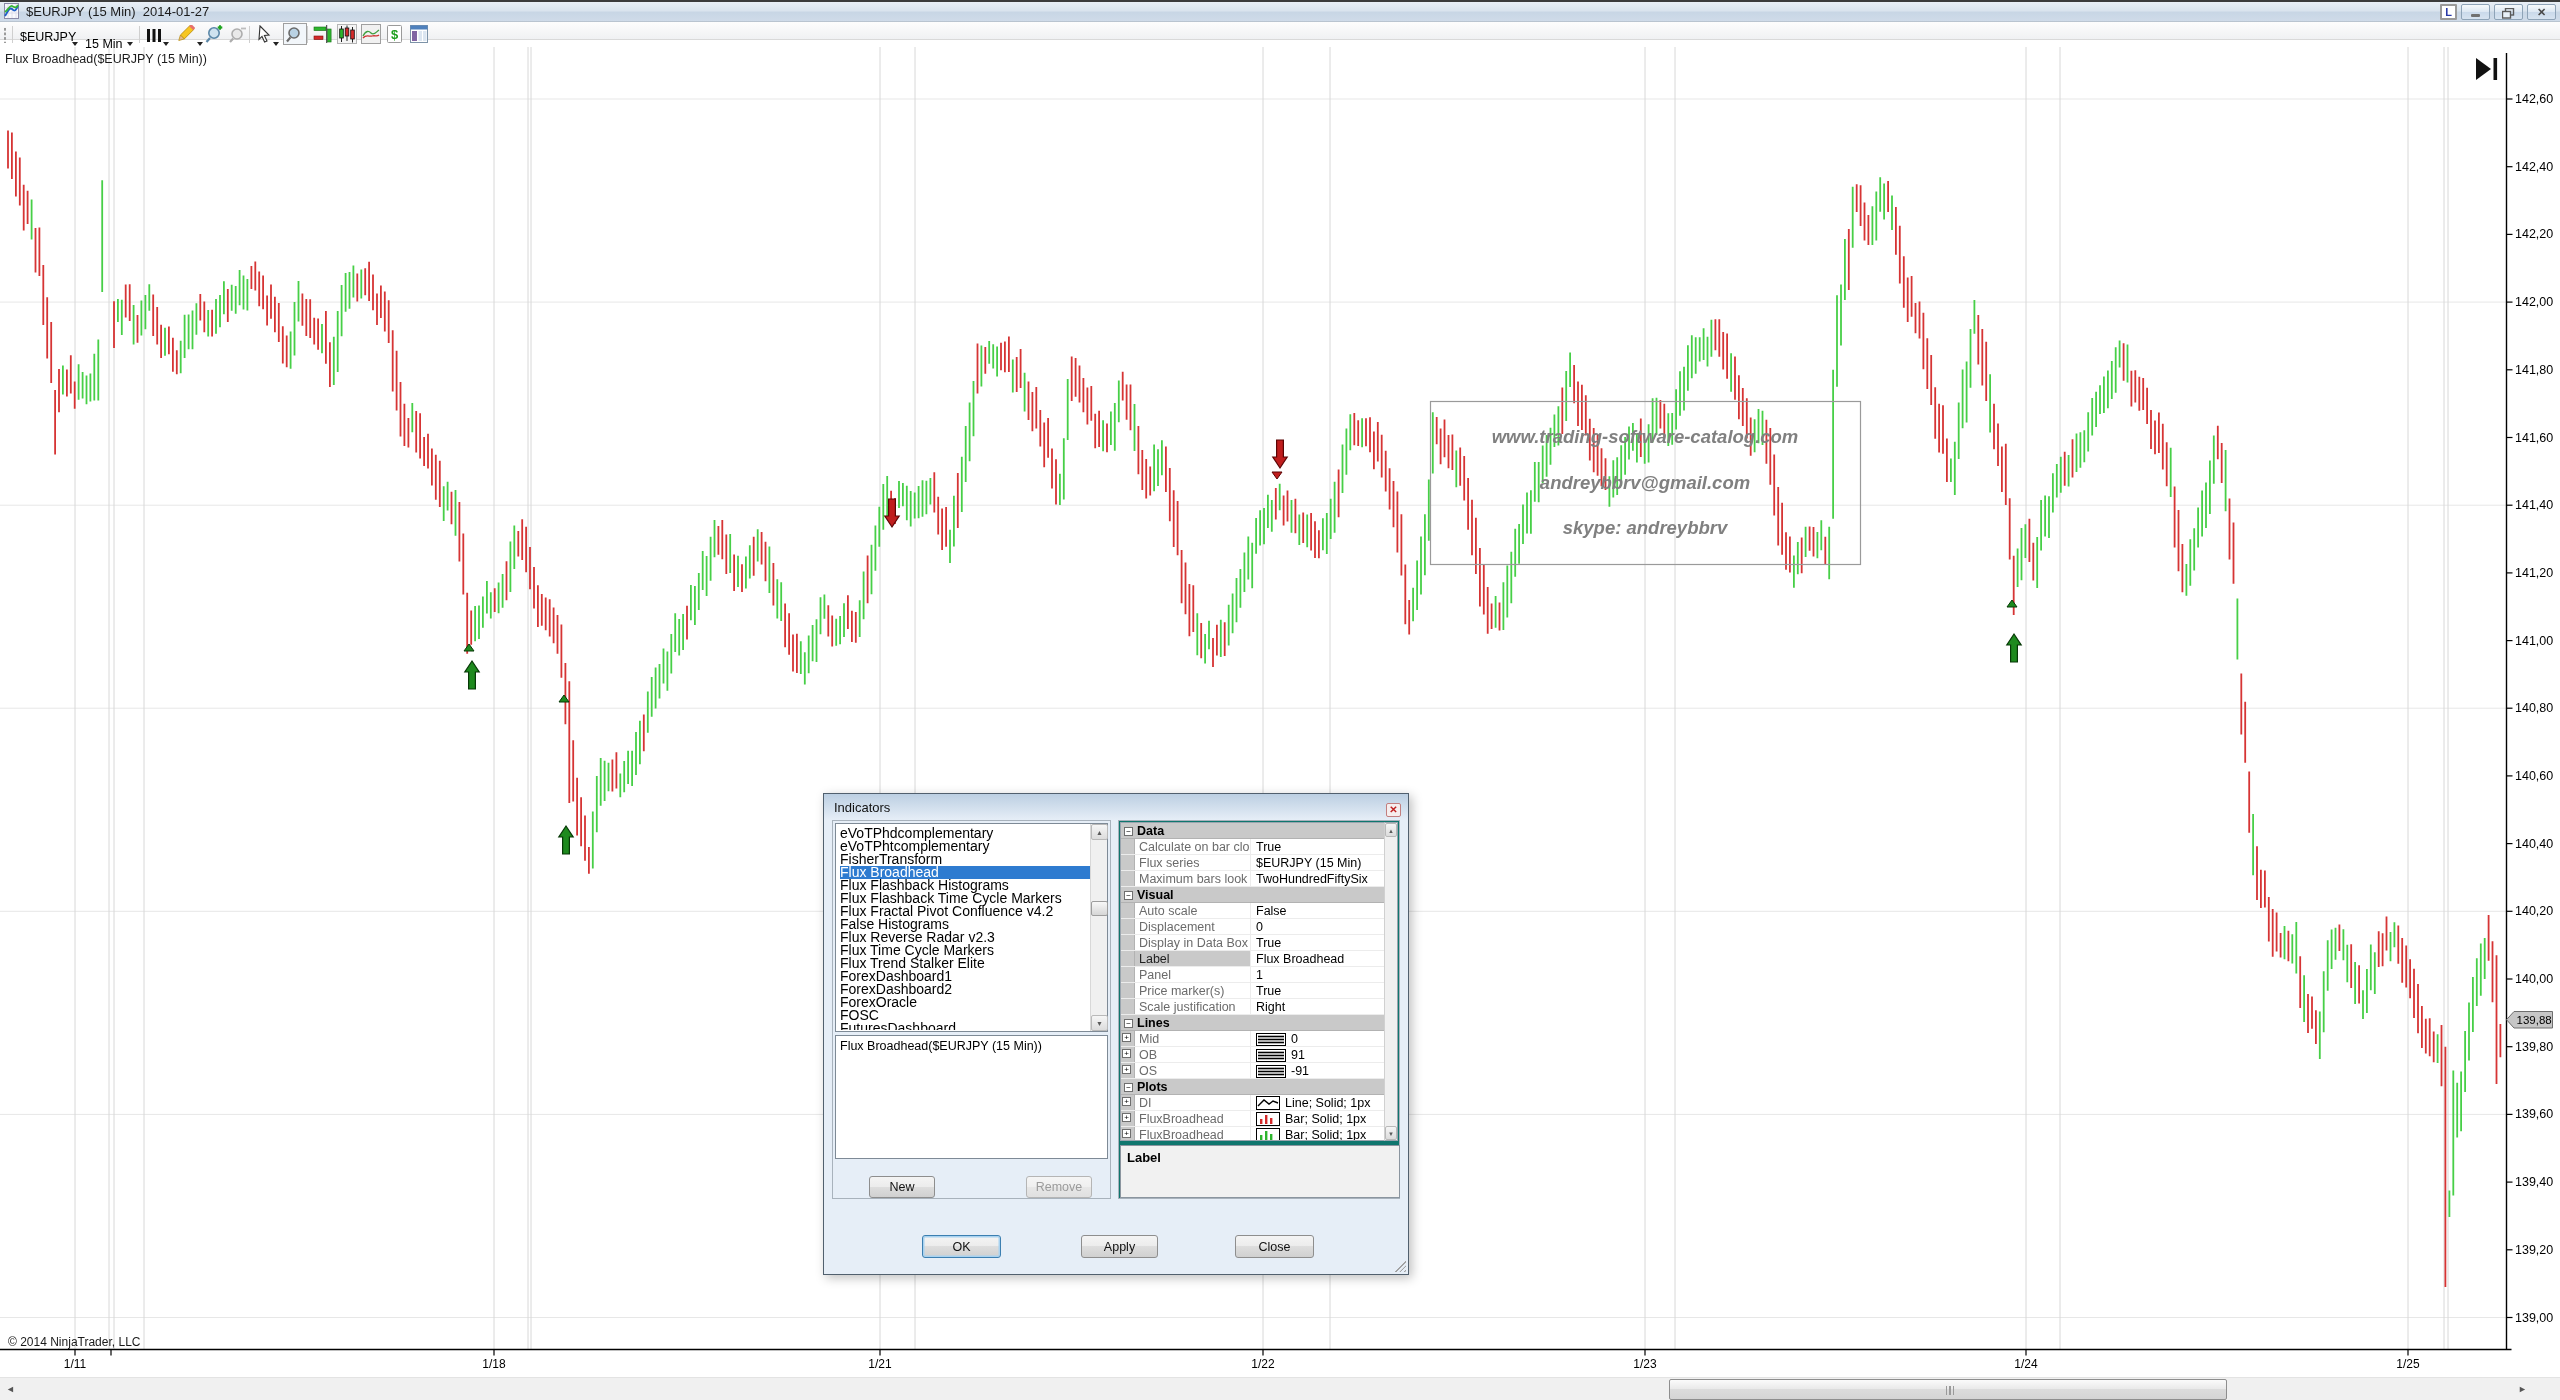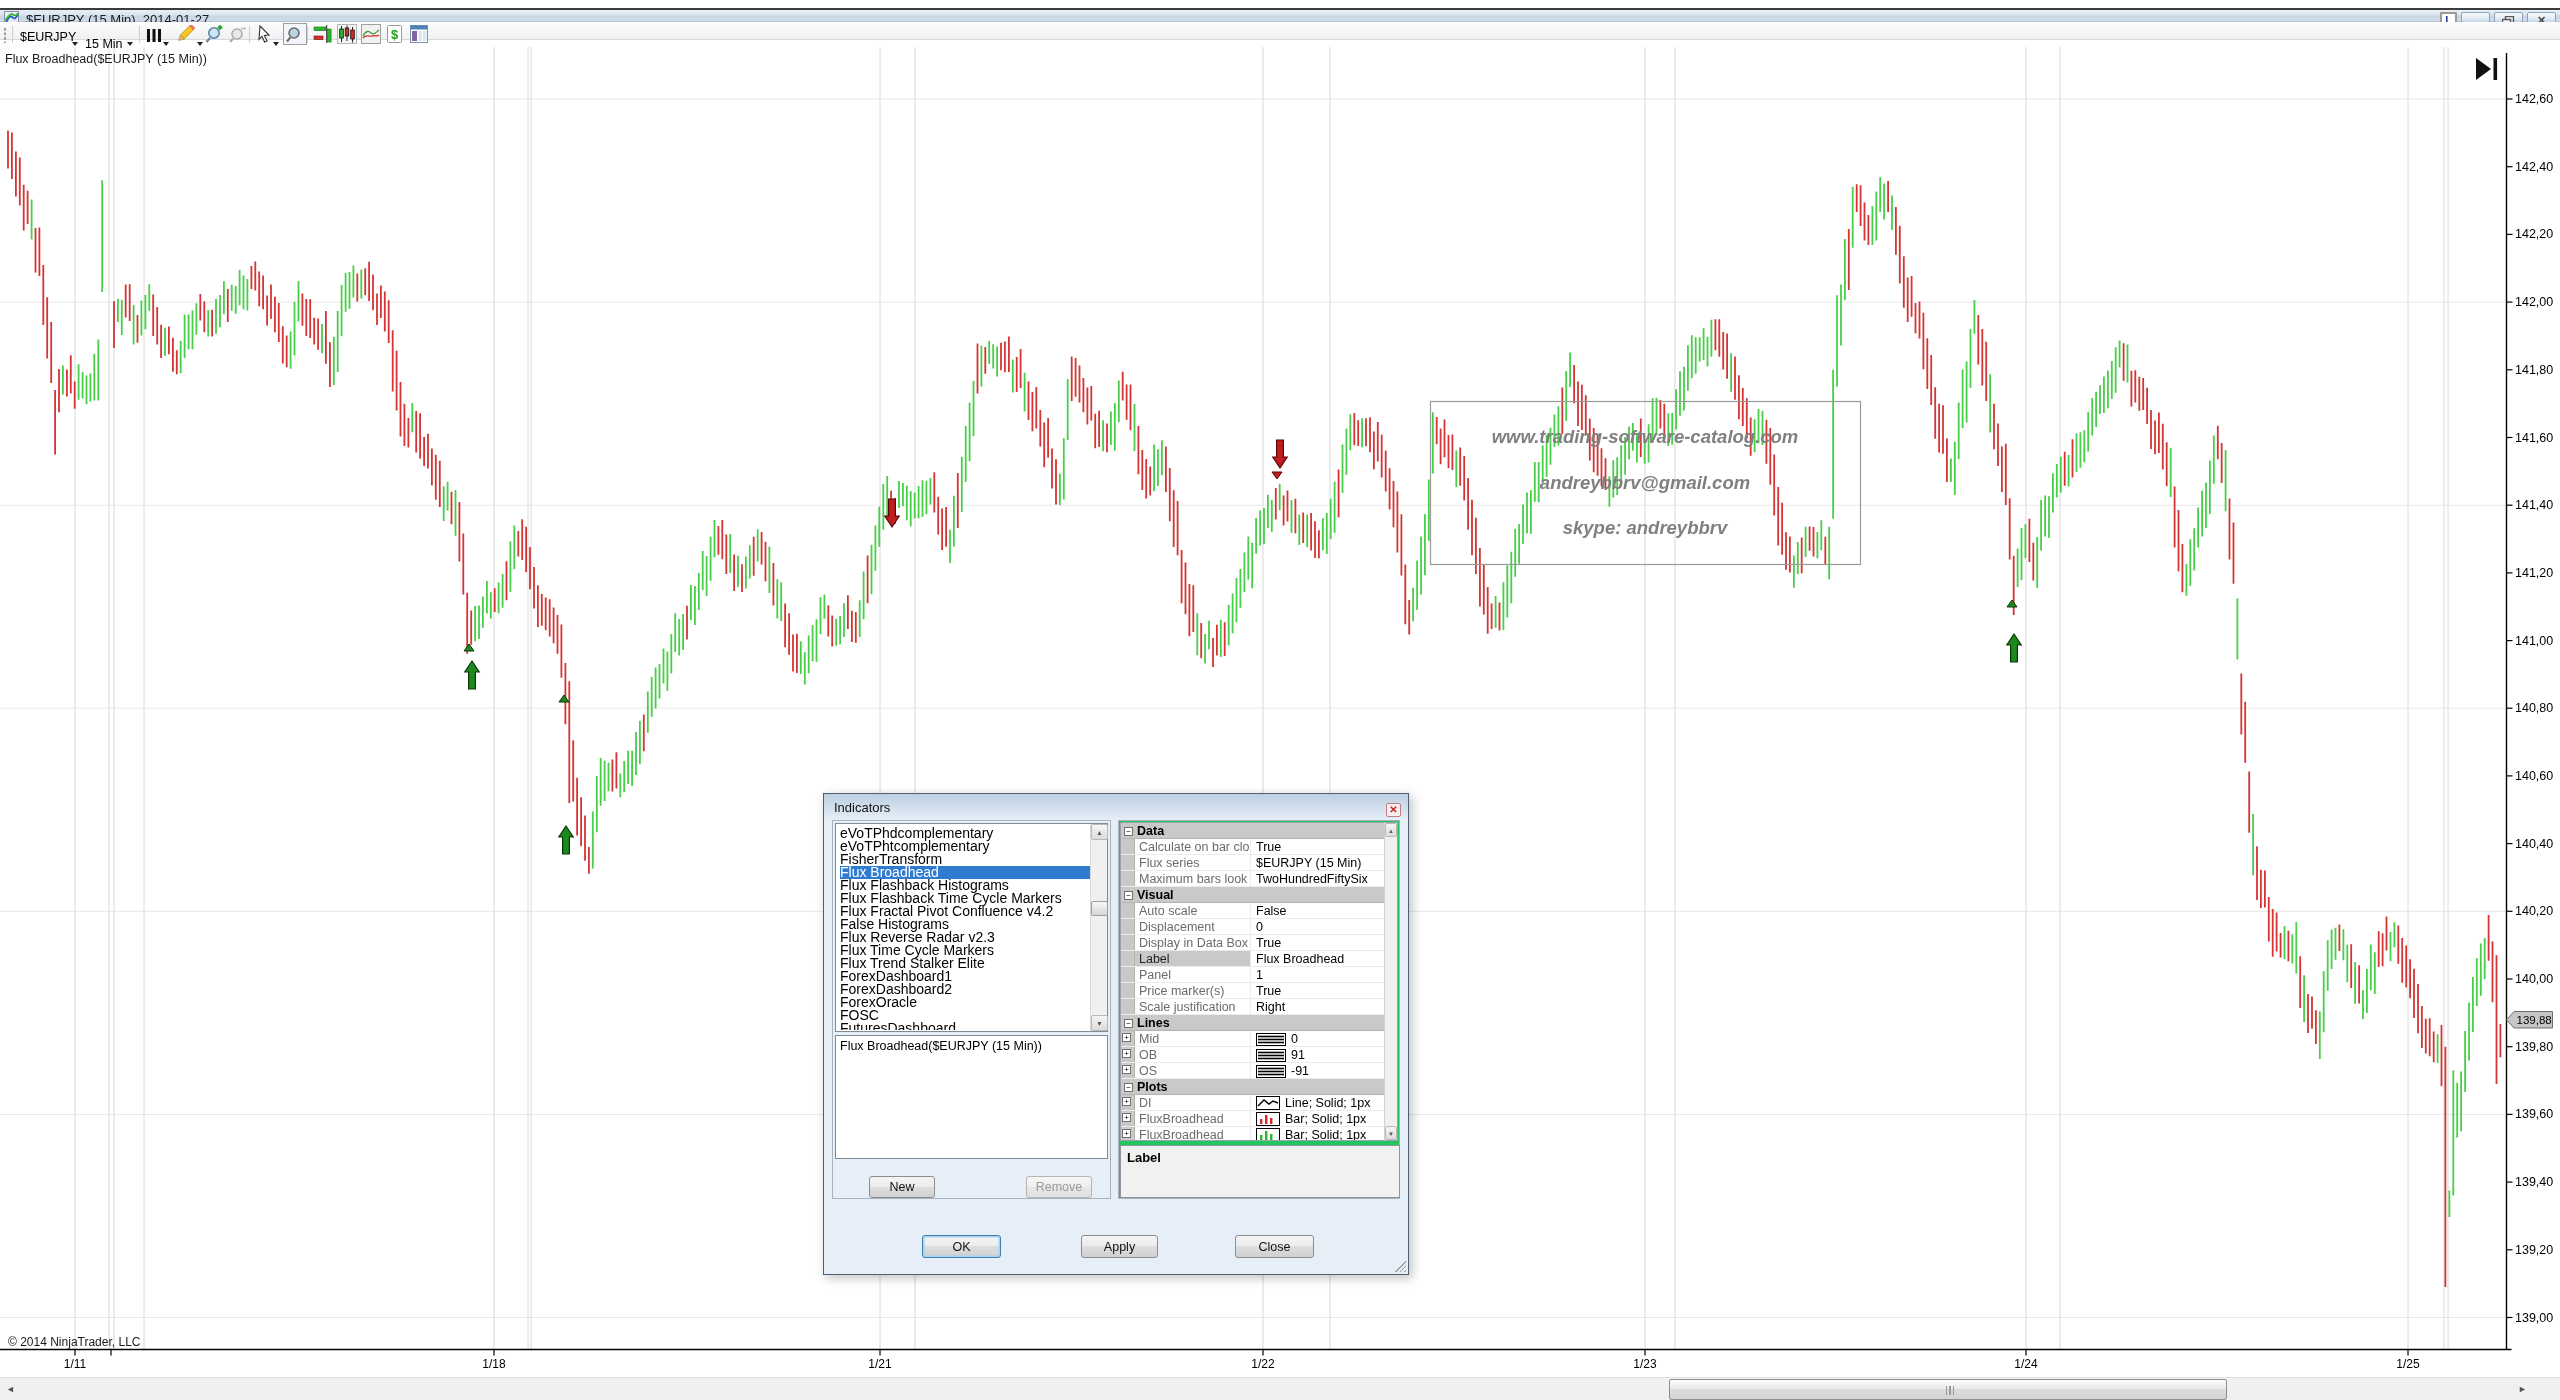--- a/index.html
+++ b/index.html
@@ -1,15 +1,15 @@
 <!DOCTYPE html>
 <html><head><meta charset="utf-8"><style>
 *{margin:0;padding:0;box-sizing:border-box}
 html,body{width:2560px;height:1400px;overflow:hidden;background:#fff;font-family:"Liberation Sans",sans-serif}
-#titlebar{position:absolute;left:0;top:8px;width:2560px;height:14px;background:linear-gradient(#e9eff6 0%,#dae4ee 45%,#c8d6e5 55%,#cfdbe9 100%);border-top:2px solid #3c3c3c;border-bottom:1px solid #b9c4d0}
+#titlebar{position:absolute;left:0;top:0;width:2560px;height:22px;background:linear-gradient(#e9eff6 0%,#dae4ee 45%,#c8d6e5 55%,#cfdbe9 100%);border-top:2px solid #3c3c3c;border-bottom:1px solid #b9c4d0}
 #tbicon{position:absolute;left:4px;top:1px;width:15px;height:16px}
 #tbtext{position:absolute;left:26px;top:2px;font-size:13px;color:#1b1b1b}
 .wctl{position:absolute;top:2px;height:16px;width:29px;border:1px solid #8ea3b7;border-radius:2px;background:linear-gradient(#f7fafc,#dce7f2 50%,#c9d9ea 50%,#d7e3f0);display:flex;align-items:center;justify-content:center}
 #toolbar{position:absolute;left:0;top:22px;width:2560px;height:18px;background:linear-gradient(#fdfdfd,#f0f1f3);border-bottom:1px solid #d9d9d9;white-space:nowrap}
 .grip{display:inline-block;width:4px;height:16px;background-image:radial-gradient(circle,#9a9a9a 1.1px,transparent 1.2px);background-size:4px 4.6px;background-repeat:repeat-y}
 .tbtxt{font-size:12.5px;color:#000;font-weight:400}
 .dd{display:inline-block;width:0;height:0;border-left:3.5px solid transparent;border-right:3.5px solid transparent;border-top:4.5px solid #222}
 #chartlabel{position:absolute;left:5px;top:52px;font-size:12.5px;color:#1c1c1c}
 #dlg{position:absolute;left:823px;top:793px;width:586px;height:482px;background:#e6eef7;border:1px solid #51606e;box-shadow:3px 3px 10px rgba(0,0,0,0.25)}
 #dlgtitle{position:absolute;left:0;top:0;width:100%;height:26px;font-size:13px;color:#111;padding:6px 8px 0 10px;background:linear-gradient(#bccfe2,#e6eef7)}
@@ -21,21 +21,21 @@
 #llist div.sel{background:#2e7bd0;color:#fff}
 #lsb{position:absolute;right:0;top:0;width:17px;height:100%;background:#f0f0f0;border-left:1px solid #d8d8d8}
 .sbup{position:absolute;top:0;left:0;width:17px;height:16px;font-size:7px;color:#5a5a5a;text-align:center;line-height:16px;background:linear-gradient(#f6f6f6,#dcdcdc);border:1px solid #b9b9b9;border-radius:2px}
 .sbdn{position:absolute;bottom:0;left:0;width:17px;height:16px;font-size:7px;color:#5a5a5a;text-align:center;line-height:16px;background:linear-gradient(#f6f6f6,#dcdcdc);border:1px solid #b9b9b9;border-radius:2px}
 #lsb .sbthumb{position:absolute;left:0;top:77px;width:17px;height:15px;background:linear-gradient(#f8f8f8,#d6d6d6);border:1px solid #9d9d9d;border-radius:2px}
 #lbox2{position:absolute;left:2px;top:214px;width:273px;height:124px;border:1px solid #7e8a96;background:#fff;font-size:12.5px;padding:3px 0 0 4px}
 .wbtn{position:absolute;font-family:"Liberation Sans",sans-serif;font-size:12.5px;color:#111;border:1px solid #8e8e8e;border-radius:3px;background:linear-gradient(#f4f4f4,#ececec 48%,#dedede 48%,#d0d0d0)}
 #bnew{left:36px;top:355px;width:66px;height:22px}
 #brem{left:193px;top:355px;width:66px;height:22px}
 .wbtn.dis{color:#9b9b9b;border-color:#b5b5b5;background:linear-gradient(#f5f5f5,#efefef 48%,#e7e7e7 48%,#e0e0e0)}
-#rightpanel{position:absolute;left:294px;top:26px;width:282px;height:379px;border:1px solid #a8b2bc;background:#22c55e}
+#rightpanel{position:absolute;left:294px;top:26px;width:282px;height:379px;border:1px solid #a8b2bc;background:#0f766e}
 #pgrid{position:absolute;left:1px;top:1px;width:266px;height:319px;background:#fff;border:1px solid #9aa4ae;border-right:none;overflow:hidden}
 .phead{height:16px;background:#c9c9c9;border-bottom:1px solid #b2b2b2;font-size:12.5px;color:#000;line-height:16px;padding-left:3px}
 .pbox{display:inline-block;width:9px;height:9px;border:1px solid #6f6f6f;background:#fff;font-size:8px;line-height:7px;text-align:center;vertical-align:1px;margin-right:4px}
 .prow{height:16px;display:flex;font-size:12.5px;border-bottom:1px solid #ececec}
 .pgut{width:14px;background:#c9c9c9;border-right:1px solid #b2b2b2}
 .pgut2{width:14px;background:#c9c9c9;border-right:1px solid #b2b2b2;text-align:left}
 .pbox2{display:inline-block;width:9px;height:9px;border:1px solid #6f6f6f;background:#fff;font-size:8px;line-height:8px;text-align:center;vertical-align:2px;margin-left:1px}
 .plab{width:116px;color:#6b6b6b;line-height:16px;padding-left:4px;border-right:1px solid #ececec;overflow:hidden;white-space:nowrap}
 .plab.sel{background:#c9c9c9;color:#222}
 .pval{flex:1;line-height:16px;padding-left:5px;color:#000;overflow:hidden;white-space:nowrap}

